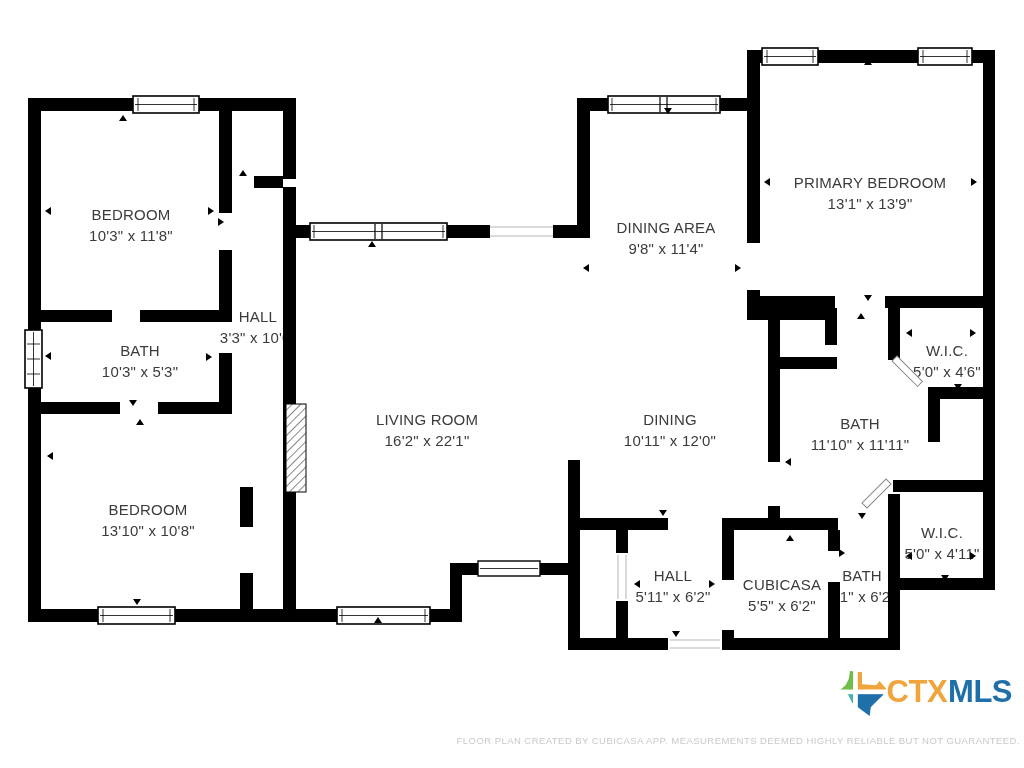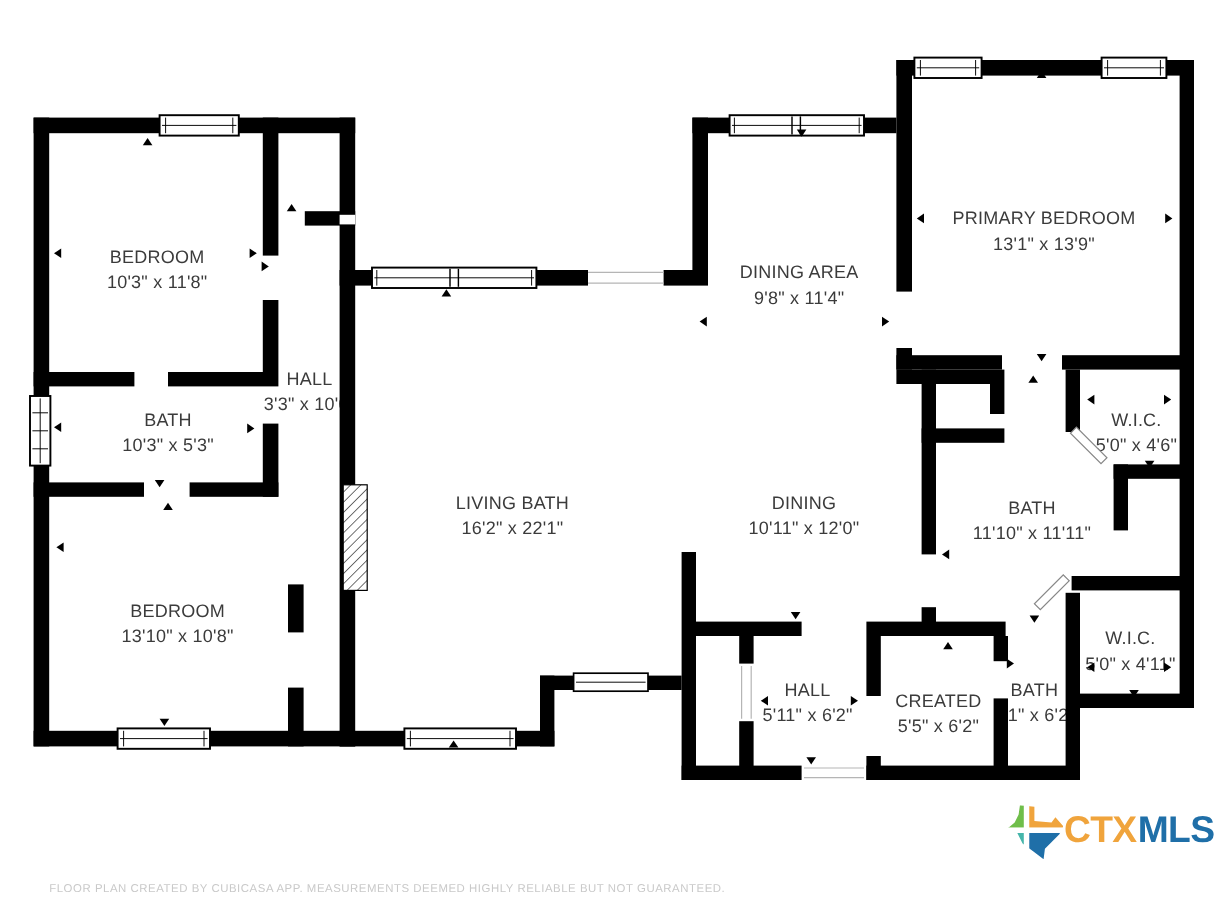--- a/index.html
+++ b/index.html
@@ -8,21 +8,21 @@
     font-family:"Liberation Sans",sans-serif;overflow:hidden;
   }
   #plan-svg{position:absolute;left:0;top:0;z-index:2;pointer-events:none}
   .room-label{
     position:absolute;transform:translate(-50%,-50%);text-align:center;
     color:#3b3b3b;font-size:15px;line-height:21px;letter-spacing:.2px;
     white-space:nowrap;z-index:1;
   }
   .room-label .rname,.room-label .rdims{display:block}
   .footer{
-    position:absolute;left:0;right:16px;top:735px;text-align:left;
+    position:absolute;left:0;right:4px;top:735px;text-align:right;
     font-size:9.5px;letter-spacing:.45px;color:#c9c9c9;z-index:3;padding-left:41px;
   }
   .logo{
     position:absolute;right:12px;top:668px;height:48px;display:flex;
     align-items:flex-end;z-index:3;
   }
   .logo-text{font-size:31px;font-weight:bold;letter-spacing:-.5px;line-height:48px}
   .logo-text .mls{margin-left:1px}
 </style>
 </head>
@@ -38,21 +38,21 @@
 </div>
 <div class="room-label" style="left:140px;top:361px">
   <span class="rname">BATH</span>
   <span class="rdims">10'3" x 5'3"</span>
 </div>
 <div class="room-label" style="left:148px;top:520px">
   <span class="rname">BEDROOM</span>
   <span class="rdims">13'10" x 10'8"</span>
 </div>
 <div class="room-label" style="left:427px;top:430px">
-  <span class="rname">LIVING BATH</span>
+  <span class="rname">LIVING ROOM</span>
   <span class="rdims">16'2" x 22'1"</span>
 </div>
 <div class="room-label" style="left:666px;top:238px">
   <span class="rname">DINING AREA</span>
   <span class="rdims">9'8" x 11'4"</span>
 </div>
 <div class="room-label" style="left:670px;top:430px">
   <span class="rname">DINING</span>
   <span class="rdims">10'11" x 12'0"</span>
 </div>
@@ -70,21 +70,21 @@
 </div>
 <div class="room-label" style="left:942px;top:543px">
   <span class="rname">W.I.C.</span>
   <span class="rdims">5'0" x 4'11"</span>
 </div>
 <div class="room-label" style="left:673px;top:586px">
   <span class="rname">HALL</span>
   <span class="rdims">5'11" x 6'2"</span>
 </div>
 <div class="room-label" style="left:782px;top:595px">
-  <span class="rname">CREATED</span>
+  <span class="rname">CUBICASA</span>
   <span class="rdims">5'5" x 6'2"</span>
 </div>
 <div class="room-label" style="left:862px;top:586px">
   <span class="rname">BATH</span>
   <span class="rdims">3'1" x 6'2"</span>
 </div>
 
 <svg id="plan-svg" width="1024" height="768" viewBox="0 0 1024 768">
 
   <defs>

